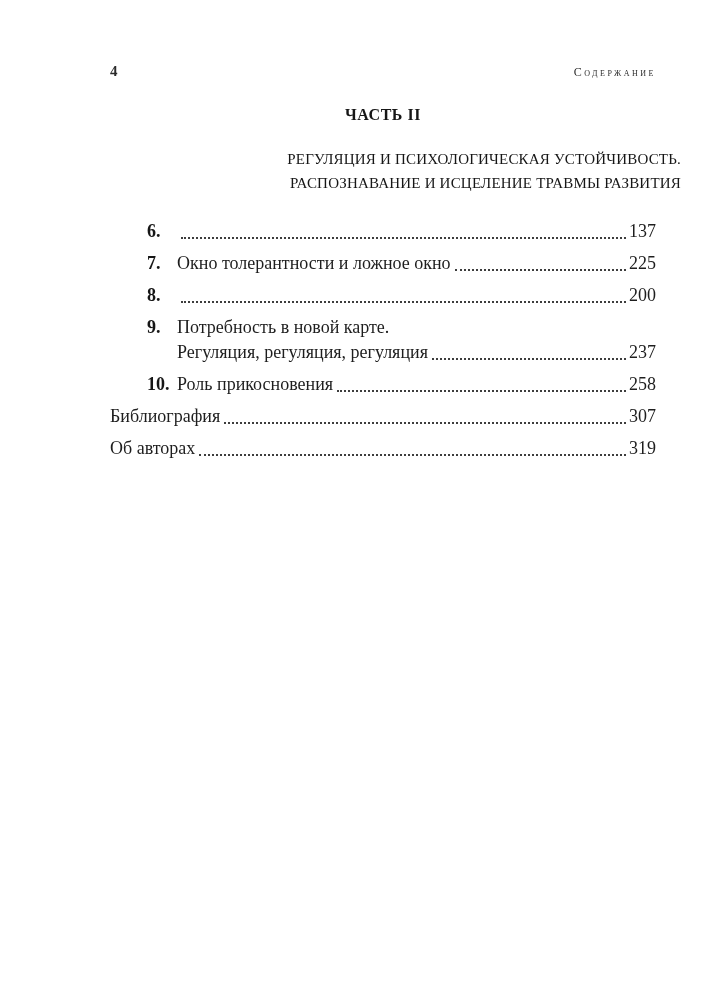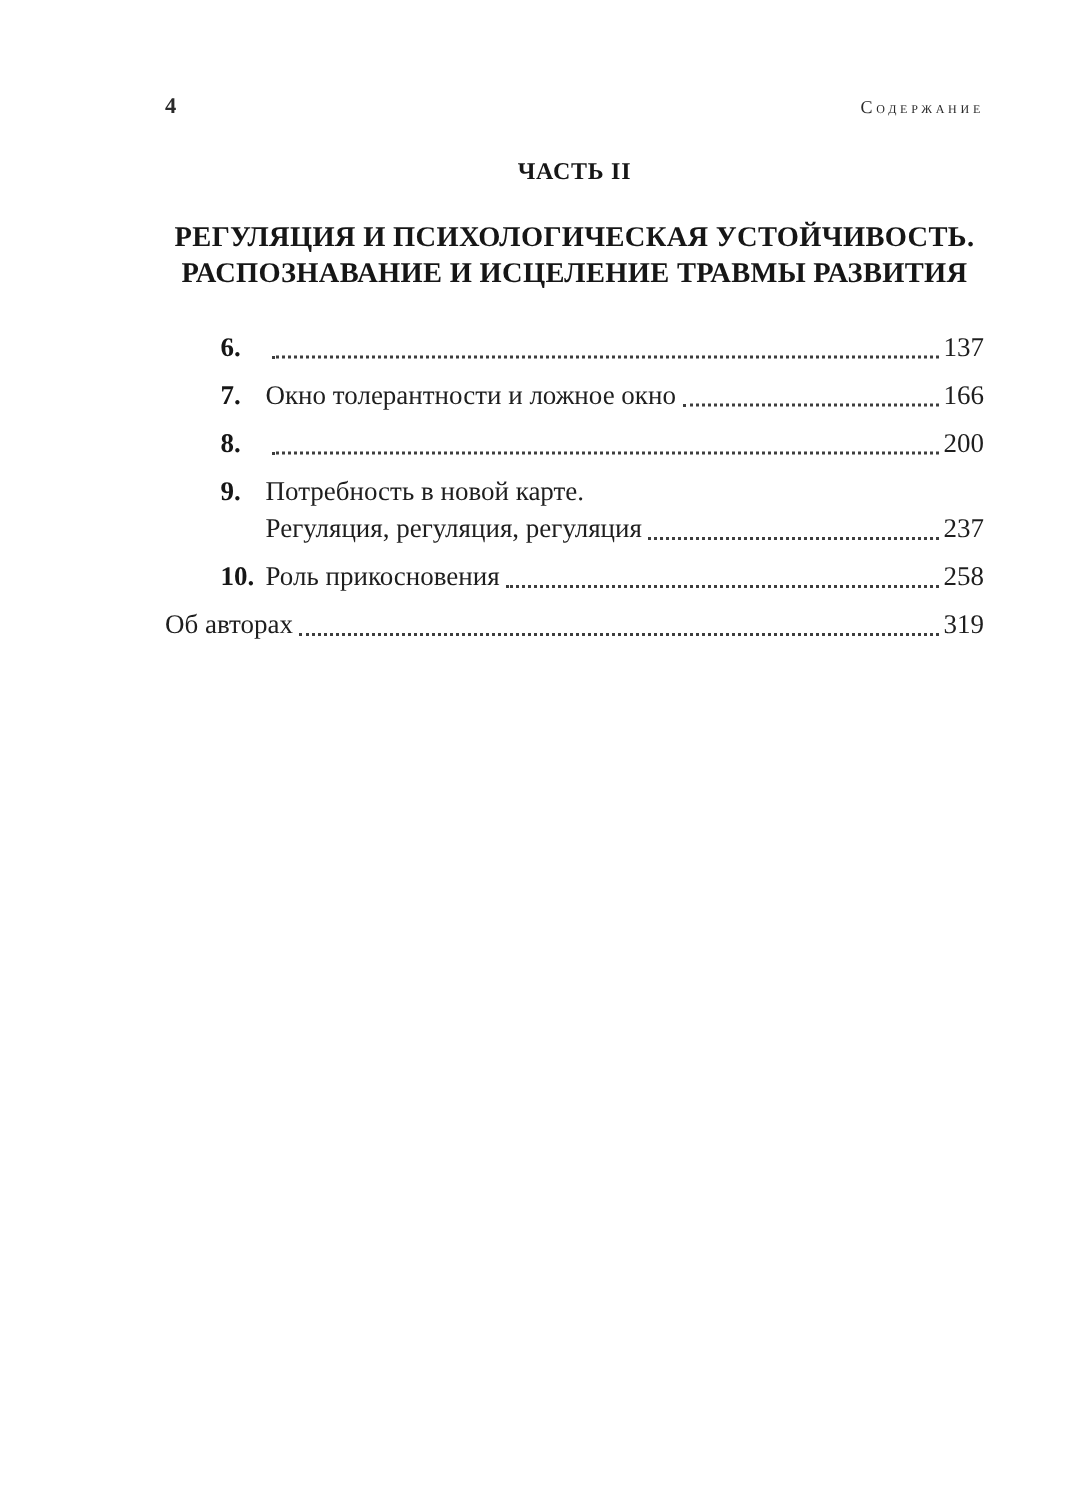--- a/index.html
+++ b/index.html
@@ -53,23 +53,23 @@
     font-weight: bold;
     letter-spacing: 0.5px;
     color: #161616;
   }
   .part-title {
     position: absolute;
     top: 147px;
     left: 85px;
     width: 596px;
     margin: 0;
-    text-align: center;
-    font-size: 19px;
-    font-weight: bold;
+    text-align: right;
+    font-size: 15px;
+    font-weight: normal;
     line-height: 24px;
     letter-spacing: 0.2px;
     color: #161616;
   }
   
   .toc {
     position: absolute;
     top: 221px;
     left: 110px;
     width: 546px;
@@ -140,21 +140,21 @@
     <div class="toc-row numbered">
       <span class="toc-num">6.</span>
       <span class="leader"></span>
       <span class="toc-page">137</span>
     </div>
 
     <div class="toc-row numbered">
       <span class="toc-num">7.</span>
       <span class="toc-title">Окно толерантности и ложное окно</span>
       <span class="leader"></span>
-      <span class="toc-page">166</span>
+      <span class="toc-page">225</span>
     </div>
 
     <div class="toc-row numbered">
       <span class="toc-num">8.</span>
       <span class="leader"></span>
       <span class="toc-page">200</span>
     </div>
 
     <div class="toc-row numbered tight">
       <span class="toc-num">9.</span>
@@ -168,20 +168,25 @@
     </div>
 
     <div class="toc-row numbered">
       <span class="toc-num">10.</span>
       <span class="toc-title">Роль прикосновения</span>
       <span class="leader"></span>
       <span class="toc-page">258</span>
     </div>
 
 
+    <div class="toc-row">
+      <span class="toc-title">Библиография</span>
+      <span class="leader"></span>
+      <span class="toc-page">307</span>
+    </div>
 
     <div class="toc-row">
       <span class="toc-title">Об авторах</span>
       <span class="leader"></span>
       <span class="toc-page">319</span>
     </div>
 
   </div>
 </div>
 

